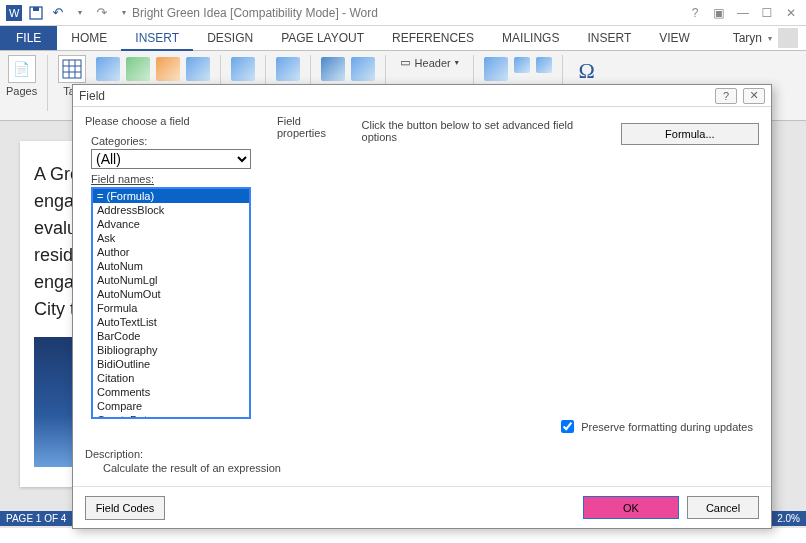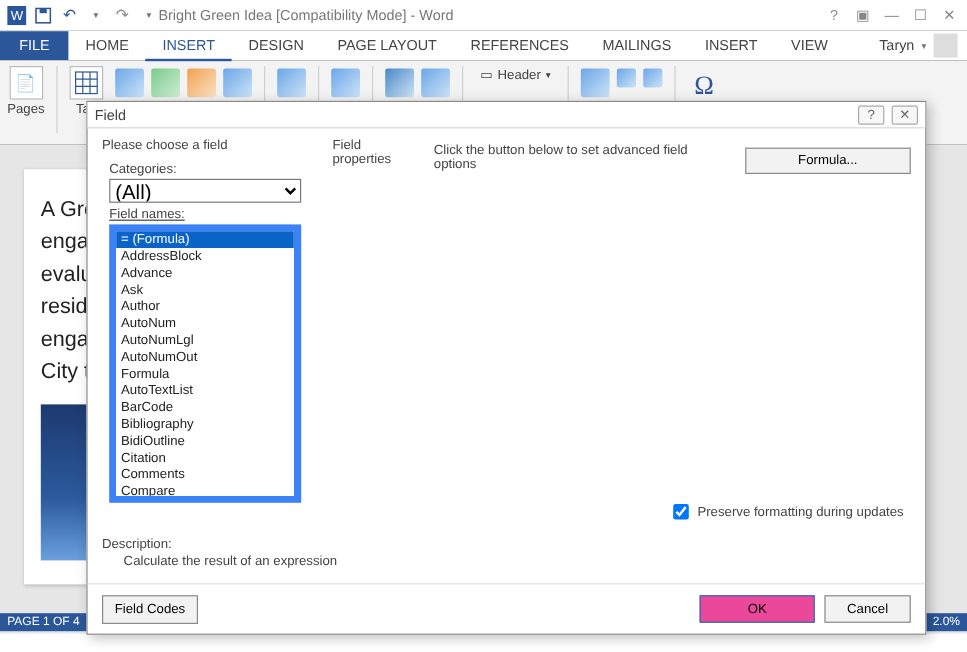--- a/index.html
+++ b/index.html
@@ -43,23 +43,23 @@
   .dialog { position:absolute; top:84px; left:72px; width:700px; height:445px; background:#fff; border:1px solid #8a8a8a; box-shadow:3px 3px 10px rgba(0,0,0,.25); }
   .dialog .dlgtitle { height:22px; background:#fff; display:flex; align-items:center; padding:0 6px; border-bottom:1px solid #d9d9d9; font-size:12px; color:#444; }
   .dialog .dlgtitle .ttl { flex:1; }
   .dialog .dlgtitle .btns { display:flex; gap:6px; }
   .dialog .dlgtitle .btns .wbtn { width:22px; height:16px; border:1px solid #aaa; border-radius:2px; font-size:11px; display:flex; align-items:center; justify-content:center; color:#666; background:#f7f7f7; }
   .dialog .body { display:flex; padding:8px 12px; gap:16px; height:380px; }
   .dialog .left { width:176px; display:flex; flex-direction:column; }
   .dialog .right { flex:1; display:flex; flex-direction:row; }
   .dialog .grouplbl { font-size:11px; color:#444; margin-bottom:4px; }
   .dialog .sublbl { font-size:11px; color:#444; margin:4px 0 2px 6px; }
-  .dialog select { width:160px; font-size:17px; height:20px; background:#fff; border:1px solid #7a7a7a; }
+  .dialog select { width:160px; font-size:14px; height:20px; background:#fff; border:1px solid #7a7a7a; }
   .dialog select.cat { margin-left:6px; }
-  .dialog .listbox { margin-left:6px; width:160px; height:232px; border:6px solid #3b82f6; background:#fff; overflow-y:scroll; overflow-x:hidden; }
+  .dialog .listbox { margin-left:6px; width:160px; height:232px; border:2px solid #3b82f6; background:#fff; overflow-y:scroll; overflow-x:hidden; }
   .dialog .listbox .item { padding:0 4px; font-size:11px; line-height:14px; white-space:nowrap; color:#222; }
   .dialog .listbox .item.selected { background:#0a64c8; color:#fff; }
   .dialog .formulaBtn { margin:8px 0 0 20px; width:144px; height:22px; border:1px solid #8a8a8a; background:#f2f2f2; font-size:11px; }
   .dialog .preserve { position:absolute; right:18px; bottom:92px; font-size:11px; display:flex; align-items:center; gap:4px; }
   .dialog .desc { position:absolute; left:12px; bottom:54px; font-size:11px; }
   .dialog .desc .dtxt { margin-left:18px; margin-top:2px; }
   .dialog .footer { position:absolute; left:0; right:0; bottom:0; height:42px; border-top:1px solid #e0e0e0; display:flex; align-items:center; padding:0 12px; }
   .dialog .footer .fcbtn { width:80px; height:24px; border:1px solid #8a8a8a; background:#f2f2f2; font-size:11px; }
   .dialog .footer .spacer { flex:1; }
   .dialog .footer .okbtn { width:96px; height:23px; border:1px solid #2b6fc2; background:#ec4899; font-size:11px; margin-right:8px; }

